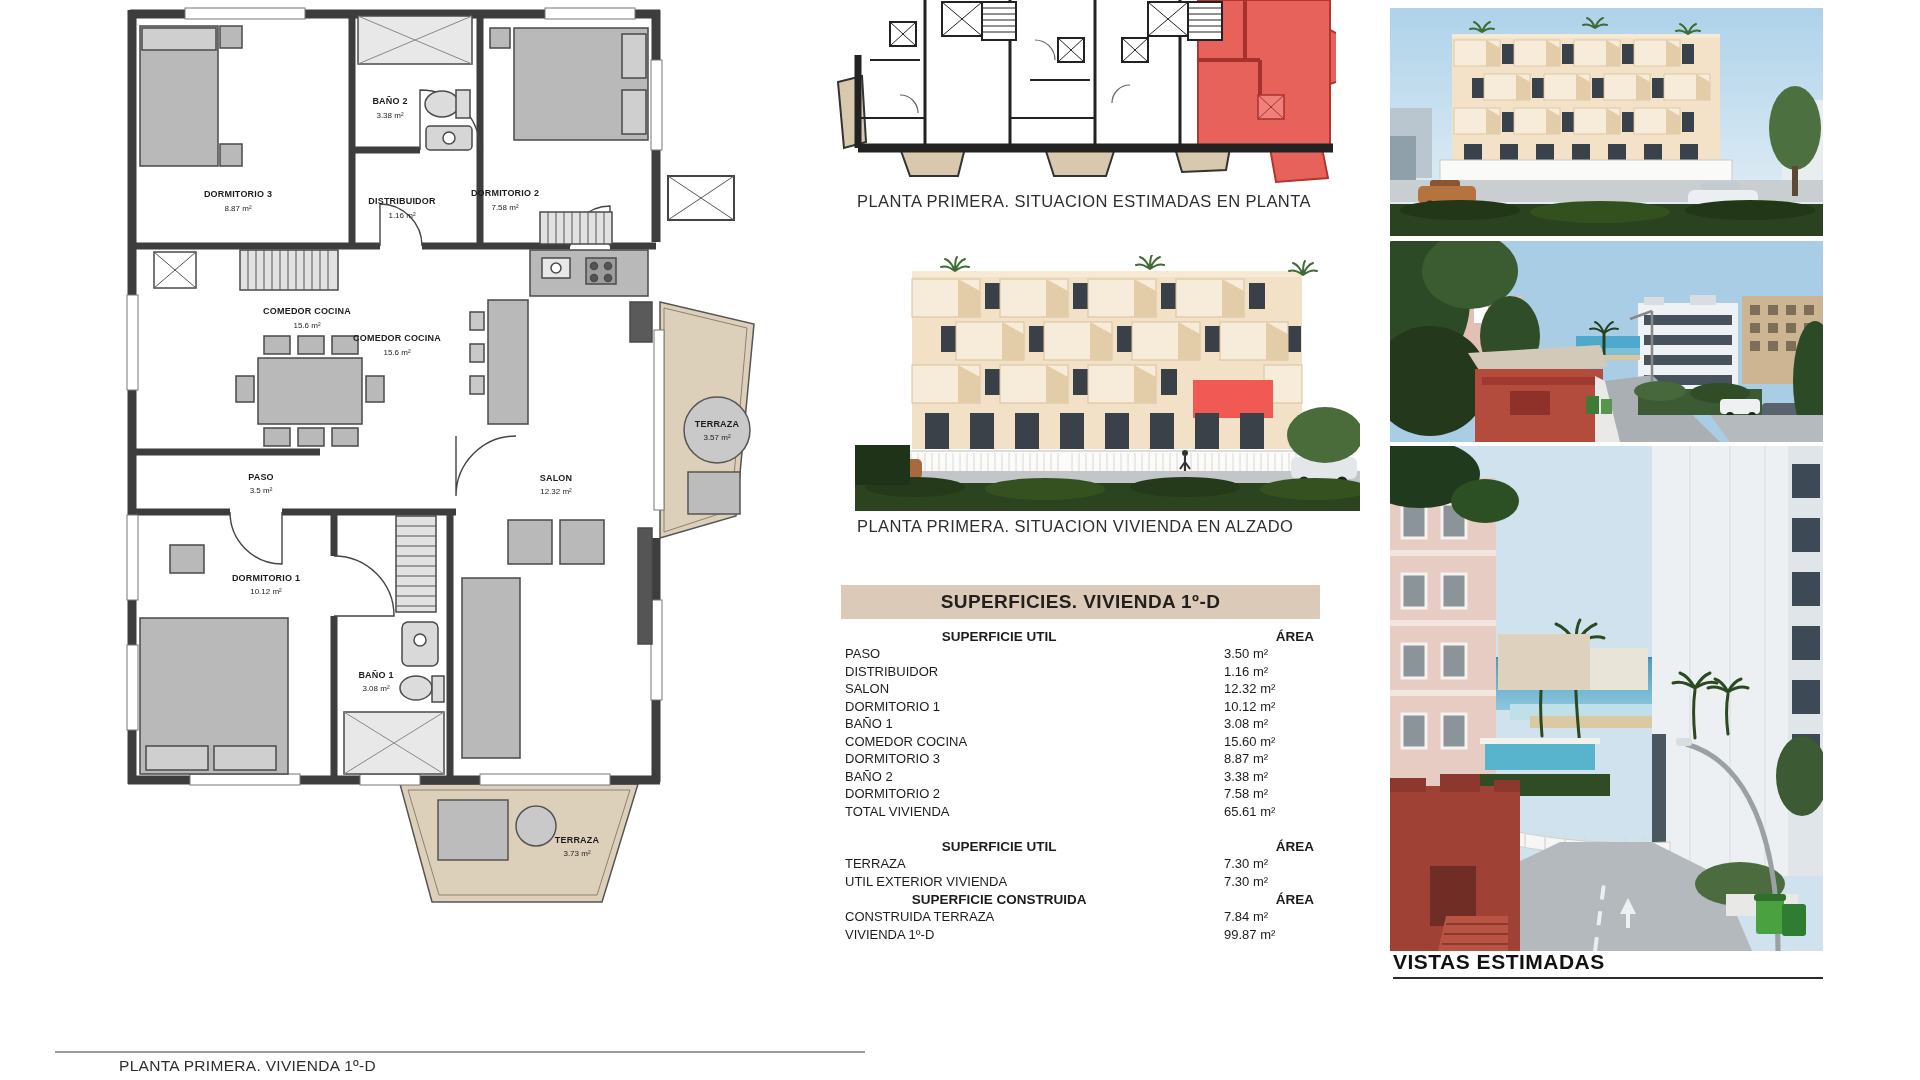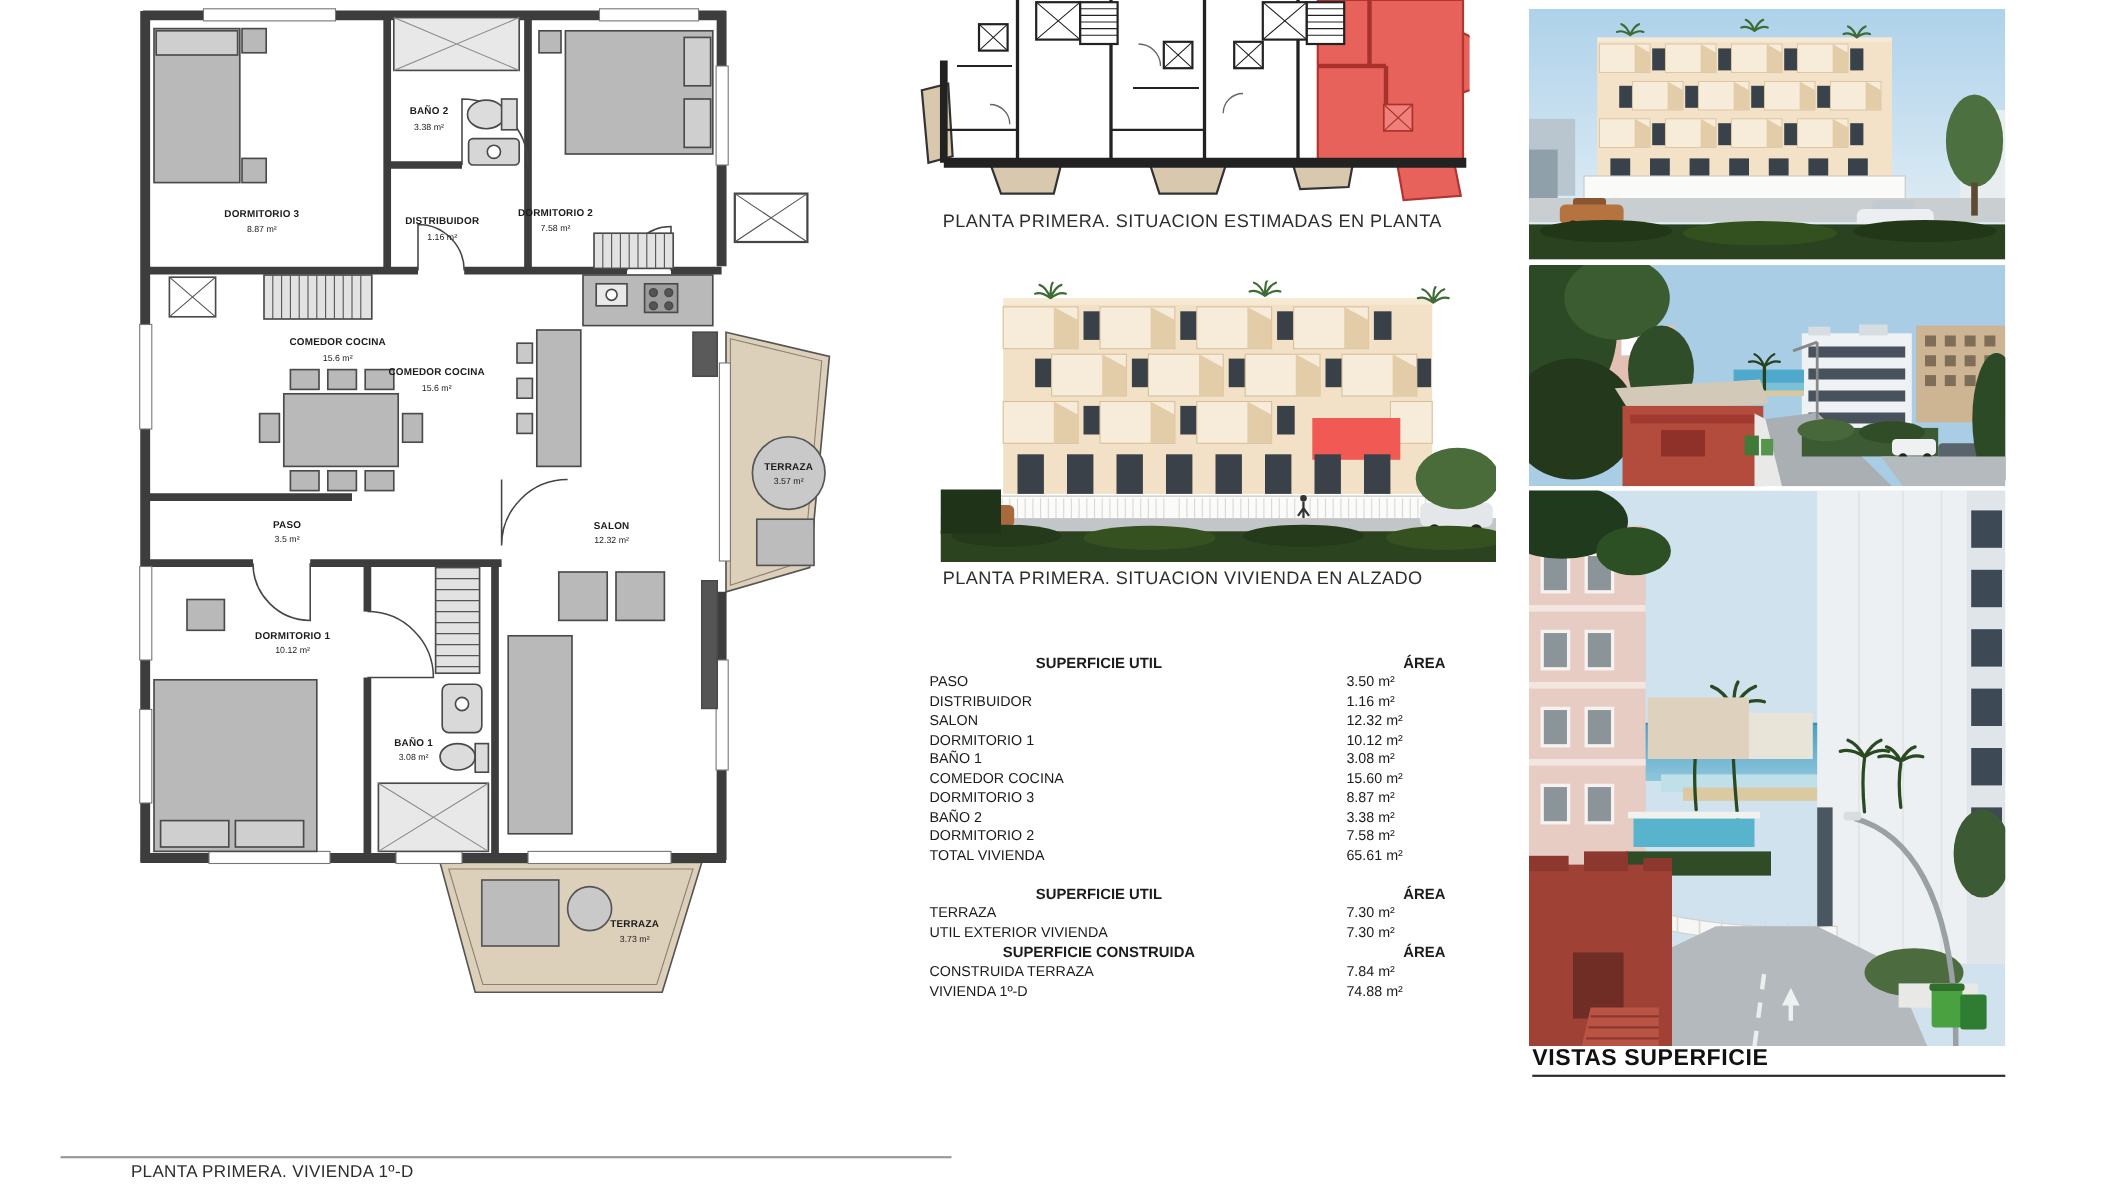--- a/index.html
+++ b/index.html
@@ -355,20 +355,23 @@
     <ellipse cx="330" cy="232" rx="55" ry="10" fill="#243a1a"></ellipse>
       <ellipse cx="460" cy="234" rx="55" ry="11" fill="#35511f"></ellipse>
     <ellipse cx="470" cy="180" rx="38" ry="28" fill="#4a6b3a"></ellipse>
     <rect x="0" y="190" width="55" height="40" fill="#1f3318"></rect>
   </g>
 </svg>
 
 <div class="abs caption" style="left:857px;top:517px">PLANTA PRIMERA. SITUACION VIVIENDA EN ALZADO</div>
 
 <div class="abs" id="sup-table">
+  <div id="sup-title-bar">
+    <span>SUPERFICIES. VIVIENDA 1º-D</span>
+  </div>
 
   <div class="sec" id="sec1">
     <div class="sec-head">
       <span class="sh-label">SUPERFICIE UTIL</span>
       <span class="sh-area">ÁREA</span>
     </div>
     <div class="t-row">
         <span class="t-label">PASO</span>
         <span class="t-value">3.50 m²</span>
       </div>
@@ -429,21 +432,21 @@
     <div class="sec-head">
       <span class="sh-label">SUPERFICIE CONSTRUIDA</span>
       <span class="sh-area">ÁREA</span>
     </div>
     <div class="t-row">
         <span class="t-label">CONSTRUIDA TERRAZA</span>
         <span class="t-value">7.84 m²</span>
       </div>
     <div class="t-row">
         <span class="t-label">VIVIENDA 1º-D</span>
-        <span class="t-value">74.88 m²</span>
+        <span class="t-value">99.87 m²</span>
       </div>
   </div>
 </div>
 
 <svg class="abs" style="left:1390px;top:8px" width="433" height="228" viewBox="0 0 433 228">
   <defs>
     <linearGradient id="sky1" x1="0" y1="0" x2="0" y2="1">
       <stop offset="0" stop-color="#aed2ea"></stop>
         <stop offset="1" stop-color="#e8f1f7"></stop>
     </linearGradient>
@@ -715,17 +718,17 @@
     <path d="M388 505 C 388 360 340 310 296 298" stroke="#9aa1a5" stroke-width="5" fill="none"></path>
     <rect x="286" y="292" width="16" height="8" rx="3" fill="#d8dde0"></rect>
   </g>
   <g>
     <rect x="366" y="452" width="28" height="36" rx="3" fill="#4aa13f"></rect>
     <rect x="392" y="458" width="24" height="32" rx="3" fill="#2e7d33"></rect>
     <rect x="364" y="448" width="32" height="7" rx="3" fill="#2f6e2b"></rect>
   </g>
 </svg>
 
-<div class="abs" id="vistas-title">VISTAS SUPERFICIE</div>
+<div class="abs" id="vistas-title">VISTAS ESTIMADAS</div>
 <div class="abs" id="vistas-underline"></div>
 
 <div class="abs" id="bottom-line"></div>
 <div class="abs" id="bottom-caption">PLANTA PRIMERA. VIVIENDA 1º-D</div>
 
 </body></html>

